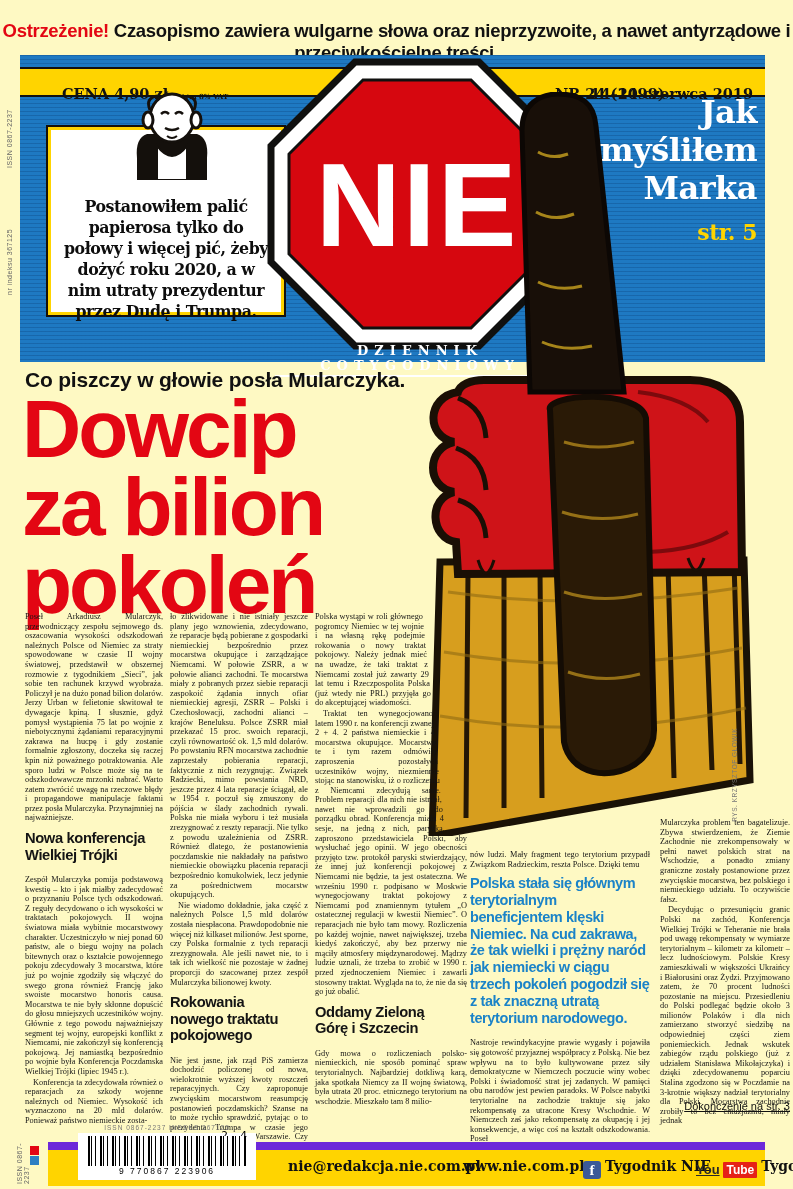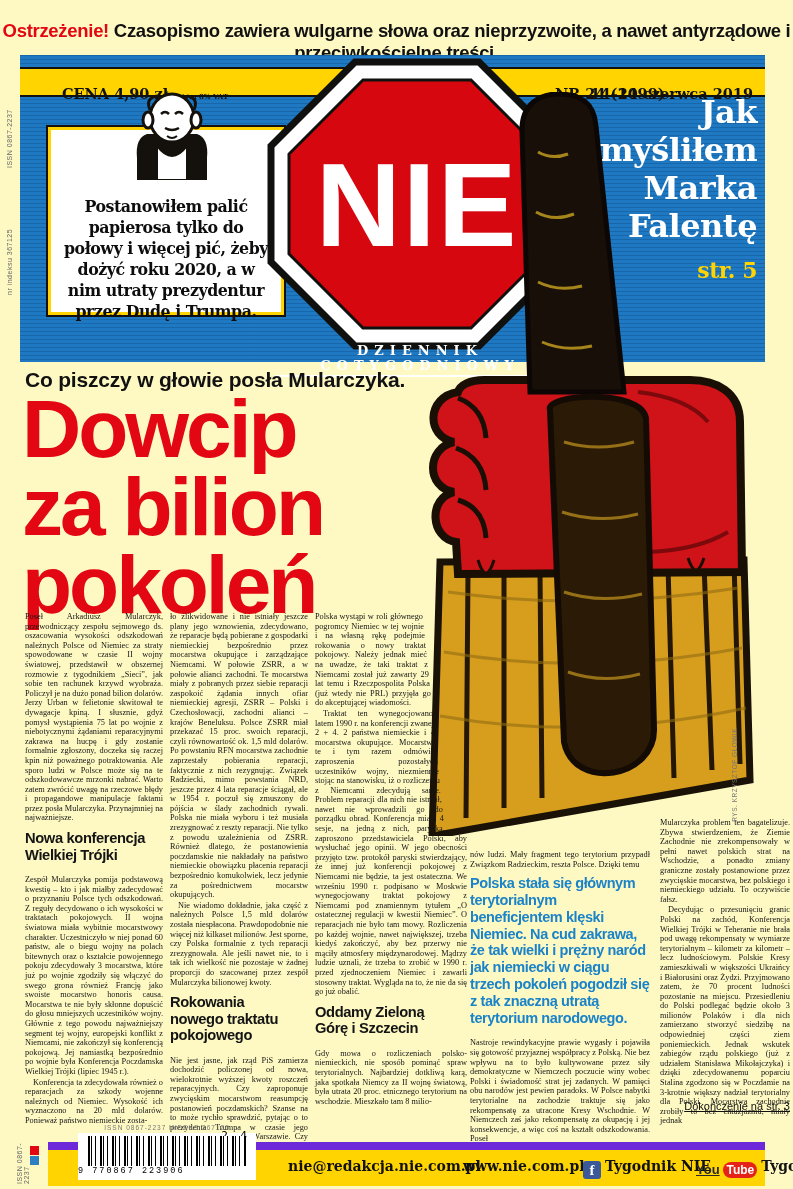--- a/index.html
+++ b/index.html
@@ -67,26 +67,26 @@
   .footbar{position:absolute;left:48px;top:1142px;width:717px;height:36px;background:#ffd400;
            border-top:8px solid #6d28d9;}
   .footitem{position:absolute;top:8px;font-family:"DejaVu Serif",serif;font-weight:bold;
             font-size:14px;color:#111;white-space:nowrap;}
   .fb-ic{display:inline-block;width:18px;height:18px;background:#3b5998;color:#fff;
          border-radius:3px;text-align:center;font-family:"Liberation Serif",serif;
          font-weight:bold;font-size:15px;line-height:18px;vertical-align:-4px;margin-right:4px;}
   .yt-ic{display:inline-block;vertical-align:-3px;margin-right:4px;font-family:"Liberation Sans",sans-serif;}
   .yt-you{font-weight:bold;color:#282828;font-size:13px;text-decoration:underline;}
   .yt-tube{display:inline-block;background:#e62117;color:#fff;font-weight:bold;font-size:12px;
-           border-radius:8px;padding:1px 3px;}
+           border-radius:1px;padding:1px 3px;}
   .barcode-box{position:absolute;left:78px;top:1133px;width:178px;height:47px;background:#fff;}
   .bars{position:absolute;left:10px;top:3px;width:158px;height:30px;
         background:repeating-linear-gradient(90deg,#000 0 2px,#fff 2px 3px,#000 3px 4px,#fff 4px 7px,#000 7px 8px,#fff 8px 12px);}
-  .bc-digits{position:absolute;left:0;top:33px;width:178px;text-align:left;
-             font-family:Liberation Mono, monospace;font-size:8.5px;color:#000;letter-spacing:2px;}
+  .bc-digits{position:absolute;left:0;top:33px;width:178px;text-align:center;
+             font-family:Liberation Sans, sans-serif;font-size:8.5px;color:#000;letter-spacing:2px;}
   .bc-top{position:absolute;right:6px;top:-4px;font-family:"DejaVu Sans Mono",monospace;
           font-size:11px;letter-spacing:3px;color:#000;}
   .issn-line{position:absolute;left:78px;top:1124px;width:178px;text-align:center;
              font-size:6.5px;color:#777;letter-spacing:1px;}
   .print-mark{position:absolute;left:30px;top:1146px;width:9px;height:9px;background:#e30613;}
   .print-mark2{position:absolute;left:30px;top:1156px;width:9px;height:9px;background:#2d7fc2;}
 </style>
 </head>
 <body>
 
@@ -123,21 +123,20 @@
       <polygon points="88,4 212,4 296,88 296,204 212,288 88,288 4,204 4,88" fill="#fff" stroke="#10100f" stroke-width="7"></polygon>
       <polygon points="96,22 204,22 278,96 278,196 204,270 96,270 22,196 22,96" fill="#d6070f" stroke="#10100f" stroke-width="3"></polygon>
       <text x="150" y="188" text-anchor="middle" font-family="Liberation Sans, sans-serif" font-weight="bold" font-size="118" fill="#fff" letter-spacing="2">NIE</text>
     </svg>
     <div class="tagline">DZIENNIK COTYGODNIOWY</div>
 
     <div class="teaser">
       <span>Jak</span><br>
       <span>wymyśliłem</span><br>
       <span>Marka</span><br>
-      <span>Falentę</span>
       <span class="pg">str. 5</span>
     </div>
   </div>
 
   <div class="kicker">Co piszczy w głowie posła Mularczyka.</div>
   <div class="headline">
     <span>Dowcip</span><br>
     <span>za bilion</span><br>
     <span>pokoleń</span>
   </div>

